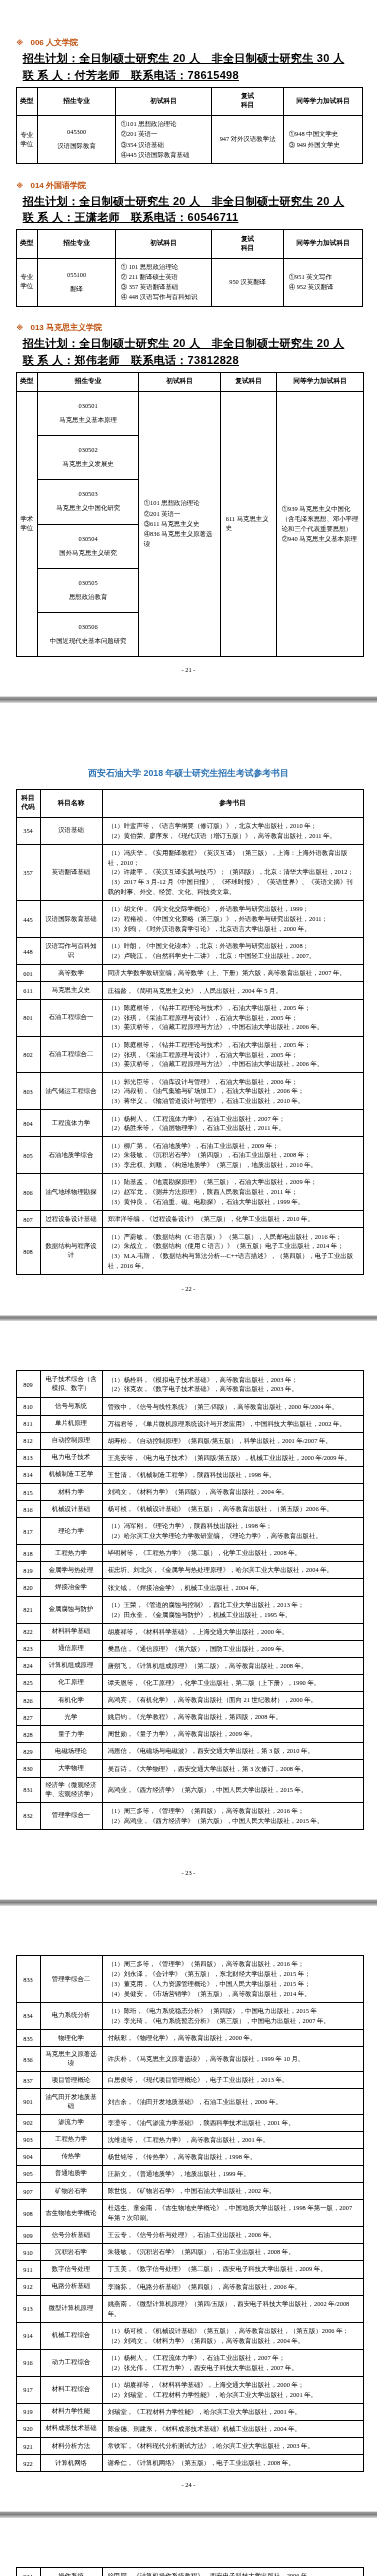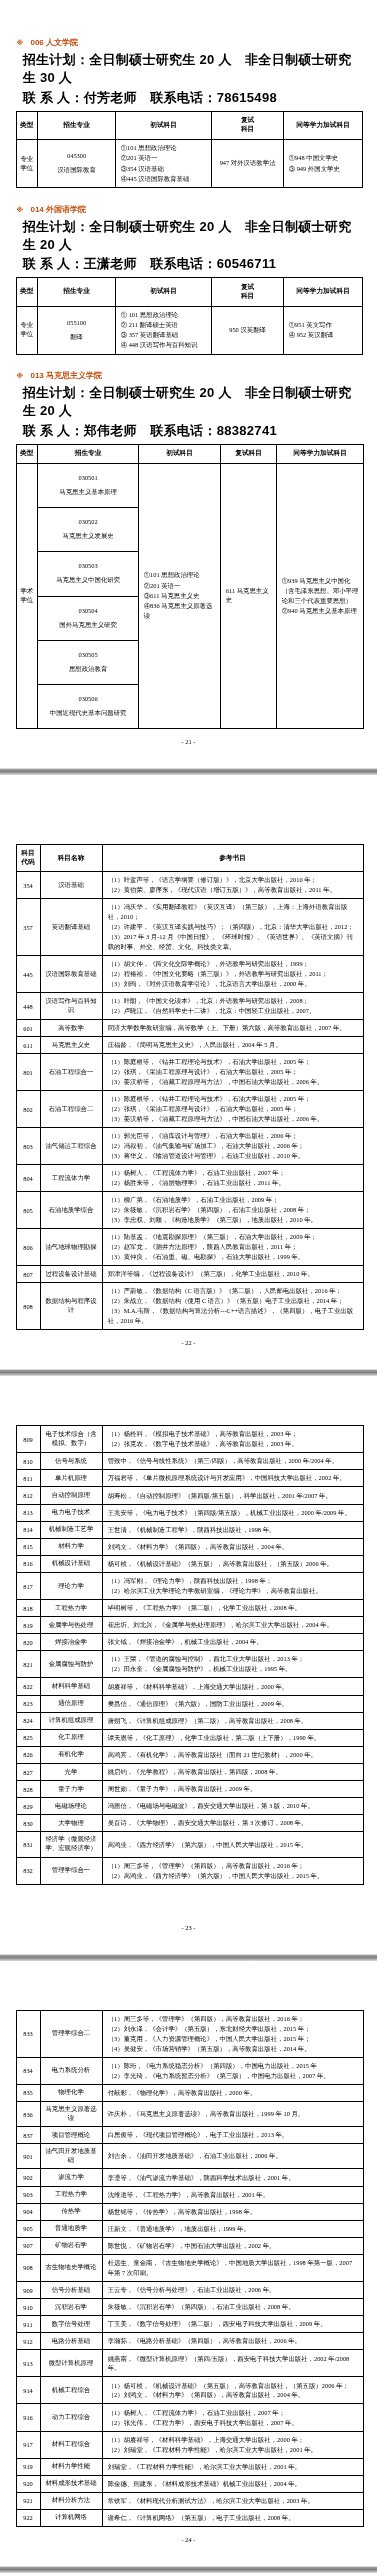--- a/index.html
+++ b/index.html
@@ -3,21 +3,21 @@
 <meta charset="utf-8">
 <style>
   html,body{margin:0;padding:0;background:#ffffff;}
   body{width:377px;font-family:"Liberation Serif","DejaVu Serif",serif;color:#000;}
   .page{width:377px;box-sizing:border-box;padding:0 15.5px;display:flex;flex-direction:column;}
   .page-sep{height:6.7px;width:377px;background:linear-gradient(to bottom,#ffffff 0%,#9a9a9a 20%,#808080 50%,#c8c8c8 90%,#e8e8e8 100%);}
   
   .p1{min-height:569px;padding-top:29px;}
   .sec-head{font-family:"Liberation Sans","DejaVu Sans",sans-serif;font-weight:bold;font-size:8px;color:#c0500f;margin:8.2px 0 3.1px 1px;}
   .sec-head .star{margin-right:5.2px;font-size:6.7px;}
-  .plan-line{font-family:"Liberation Sans","DejaVu Sans",sans-serif;font-weight:bold;font-size:13px;margin:1.5px 0 1.5px 7.2px;letter-spacing:0.3px;}
+  .plan-line{font-family:"Liberation Sans","DejaVu Sans",sans-serif;font-weight:bold;font-size:11px;margin:1.5px 0 1.5px 7.2px;letter-spacing:0.3px;text-decoration:underline;}
   table{border-collapse:collapse;margin:4.1px auto 0;table-layout:fixed;}
   .enroll-table{width:347px;border:1px solid #000;}
   .enroll-table th,.enroll-table td{border:0.5px solid #000;padding:3.1px 2.6px;font-size:6.4px;text-align:center;vertical-align:middle;white-space:pre-line;word-break:break-all;}
   .enroll-table th{font-family:"Liberation Sans","DejaVu Sans",sans-serif;font-weight:bold;font-size:6.7px;padding:4.6px 1.5px;}
   .enroll-table td.left{text-align:left;padding-left:4.6px;}
   .line{line-height:1.6;}
   
   .ref-title{font-family:"Liberation Sans","DejaVu Sans",sans-serif;font-weight:bold;font-size:8.8px;color:#2e74b5;text-align:center;margin:0 0 5.2px 0;}
   .ref-table{width:346px;border:1px solid #000;}
   .ref-table th,.ref-table td{border:0.5px solid #000;font-size:6.4px;vertical-align:middle;word-break:break-all;}
@@ -111,21 +111,21 @@
     </tbody>
       </table>
   </div>
 
   <div style="margin-top:7.2px;">
     <div class="sec-head">
       <span class="star">※</span>
       <span>013 马克思主义学院</span>
     </div>
     <div class="plan-line">招生计划：全日制硕士研究生 20 人　非全日制硕士研究生 20 人</div>
-    <div class="plan-line">联 系 人：郑伟老师　联系电话：88382741</div>
+    <div class="plan-line">联 系 人：郑伟老师　联系电话：73812828</div>
     <table class="enroll-table">
       <colgroup>
           <col style="width:21.6px">
           <col style="width:101px">
           <col style="width:82px">
           <col style="width:56px">
           <col style="width:87px">
         </colgroup>
       <tbody>
           <tr>
@@ -178,20 +178,21 @@
     </tbody>
       </table>
   </div>
 
   <div class="pagenum">- 21 -</div>
 </div>
 
 <div class="page-sep"></div>
 
 <div class="page p2">
+  <div class="ref-title">西安石油大学 2018 年硕士研究生招生考试参考书目</div>
   <table class="ref-table">
     <colgroup>
         <col style="width:24px">
         <col style="width:62px">
         <col style="width:261px">
       </colgroup>
     <thead>
       <tr>
         <th>科目
 代码</th>

